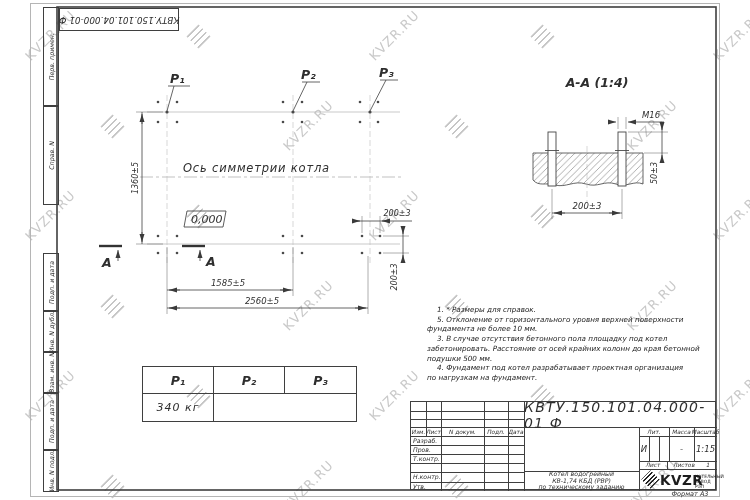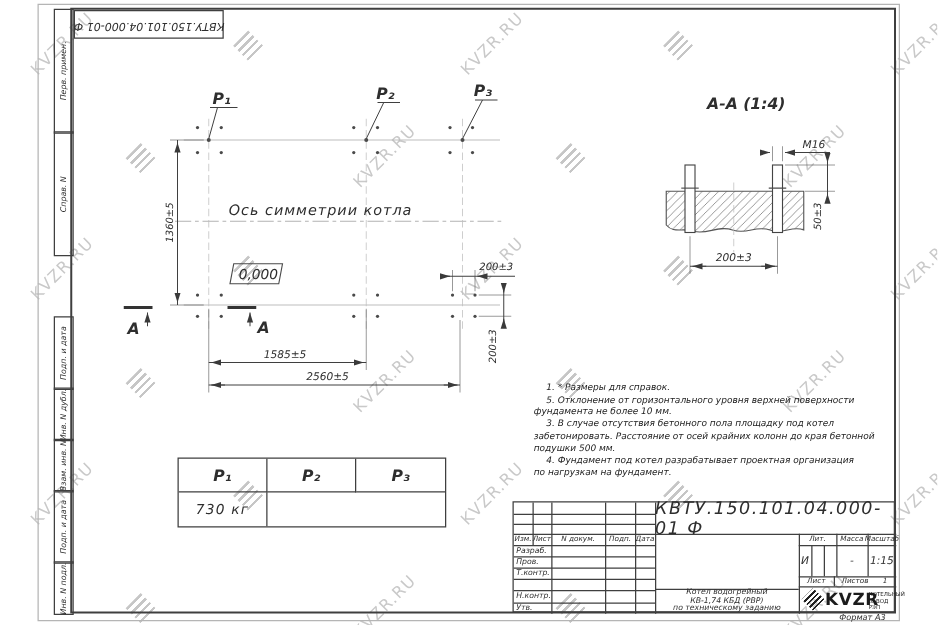--- a/index.html
+++ b/index.html
@@ -295,21 +295,21 @@
     <div>забетонировать. Расстояние от осей крайних колонн до края бетонной</div>
     <div>подушки 500 мм.</div>
     <div class="indent">4. Фундамент под котел разрабатывает проектная организация</div>
     <div>по нагрузкам на фундамент.</div>
   </div>
 
   <div class="ltable">
     <div class="lth">P₁</div>
     <div class="lth">P₂</div>
     <div class="lth">P₃</div>
-    <div class="ltv">730 кг</div>
+    <div class="ltv">340 кг</div>
   </div>
 
   <div class="tb">
 
     <div class="tb-v" style="left:15px;top:0;height:34px;"></div>
     <div class="tb-v" style="left:30px;top:0;height:89px;"></div>
     <div class="tb-v" style="left:73px;top:0;height:89px;"></div>
     <div class="tb-v" style="left:97px;top:0;height:89px;"></div>
     <div class="tb-v" style="left:113px;top:0;height:89px;"></div>
     <div class="tb-v" style="left:228px;top:25px;height:64px;"></div>

